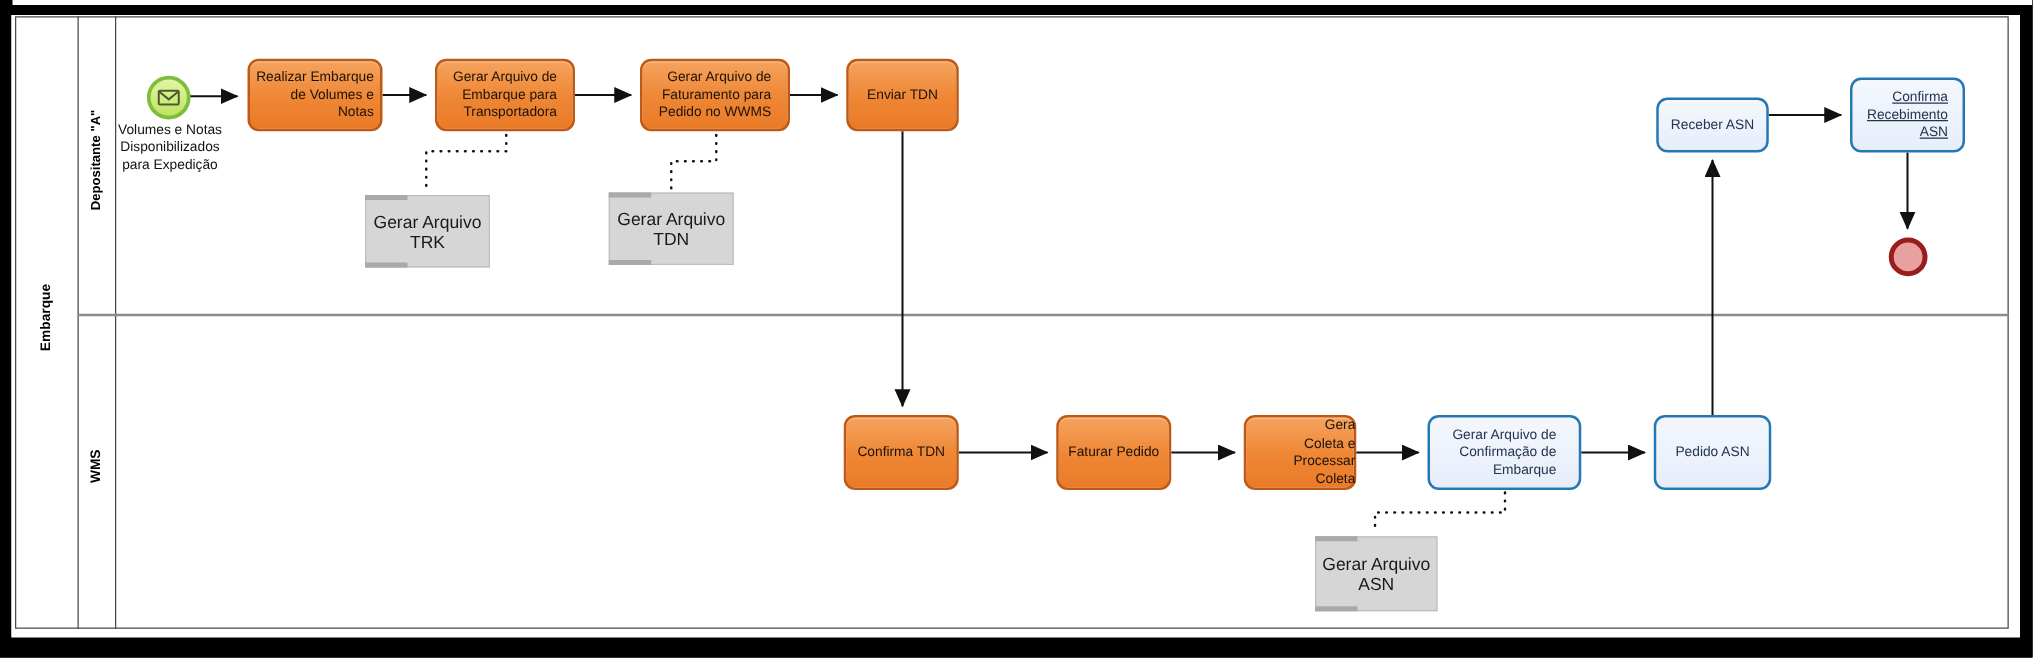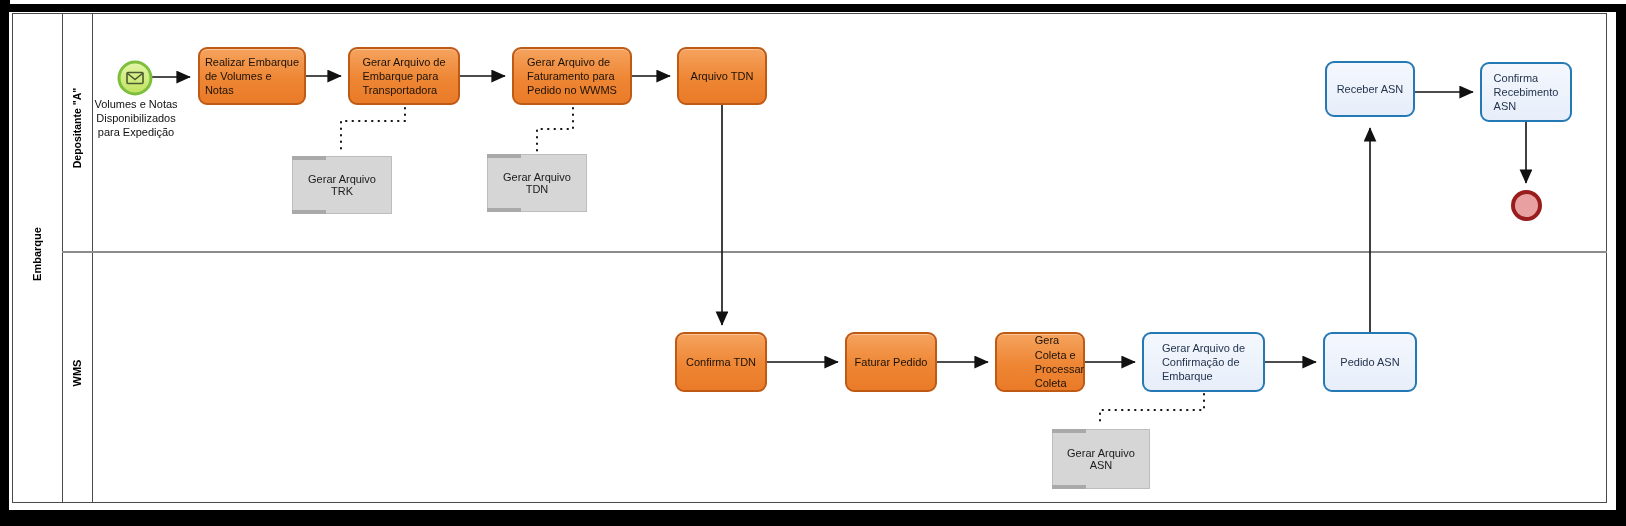--- a/index.html
+++ b/index.html
@@ -11,36 +11,36 @@
   .top-sliver{position:absolute;left:10px;top:0;width:1616px;height:4px;background:#fff;}
   .pool-border{position:absolute;left:12px;top:13px;width:1595px;height:490px;border:1px solid #4a4a4a;box-sizing:border-box;}
   .vline{position:absolute;top:13px;width:1px;height:490px;background:#4a4a4a;}
   .lane-divider{position:absolute;left:62px;top:251px;width:1545px;height:2px;background:#8c8c8c;}
   .rot-label{
     position:absolute;text-align:center;font-weight:bold;color:#000;font-size:11px;
     transform:rotate(-90deg);white-space:nowrap;z-index:2;
   }
   .task{
     position:absolute;display:flex;align-items:center;justify-content:center;
-    text-align:left;white-space:pre-line;border-radius:9px;font-size:11px;line-height:1.3;
+    text-align:right;white-space:pre-line;border-radius:9px;font-size:11px;line-height:1.3;
     z-index:3;box-sizing:border-box;padding:2px;
   }
   .orange{
     background:linear-gradient(180deg,#F5A35E 0%,#EE8634 55%,#EA7B28 100%);
     border:2px solid #BF5A15;color:#1c1208;
     box-shadow:inset 0 1px 0 rgba(255,255,255,.35);
   }
   .blue{
     background:linear-gradient(180deg,#F4F7FD 0%,#E7EEFA 100%);
     border:2px solid #2478B4;color:#23344e;
   }
   .data-box{
     position:absolute;background:#D6D6D6;border:1px solid #bdbdbd;
     display:flex;align-items:center;justify-content:center;text-align:center;
-    white-space:pre-line;font-size:11px;color:#1a1a1a;z-index:3;box-sizing:border-box;
+    white-space:pre-line;font-size:14px;color:#1a1a1a;z-index:3;box-sizing:border-box;
   }
   .data-box::before{
     content:"";position:absolute;left:-1px;top:-1px;width:34px;height:4px;background:#a9a9a9;
   }
   .data-box::after{
     content:"";position:absolute;left:-1px;bottom:-1px;width:34px;height:4px;background:#a9a9a9;
   }
   .evt{position:absolute;z-index:3;}
   .start-label{
     position:absolute;left:88px;top:98px;width:96px;text-align:center;
@@ -110,23 +110,23 @@
 
   <div class="task orange" style="left:198px;top:47px;width:108px;height:58px;">Realizar Embarque
 de Volumes e
 Notas</div>
   <div class="task orange" style="left:348px;top:47px;width:112px;height:58px;">Gerar Arquivo de
 Embarque para
 Transportadora</div>
   <div class="task orange" style="left:512px;top:47px;width:120px;height:58px;">Gerar Arquivo de
 Faturamento para
 Pedido no WWMS</div>
-  <div class="task orange" style="left:677px;top:47px;width:90px;height:58px;">Arquivo TDN</div>
-  <div class="task blue" style="left:1325px;top:61px;width:90px;height:56px;">Receber ASN</div>
-  <div class="task blue" style="left:1480px;top:62px;width:92px;height:60px;">Confirma
+  <div class="task orange" style="left:677px;top:47px;width:90px;height:58px;">Enviar TDN</div>
+  <div class="task blue" style="left:1325px;top:78px;width:90px;height:44px;">Receber ASN</div>
+  <div class="task blue" style="left:1480px;top:62px;width:92px;height:60px;text-decoration:underline;">Confirma
 Recebimento
 ASN</div>
 
   <svg class="evt" style="left:1508px;top:187px;" width="37" height="37">
     <circle cx="18.5" cy="18.5" r="13.5" fill="#E9A0A0" stroke="#9A1D1D" stroke-width="4"></circle>
   </svg>
 
   <div class="task orange" style="left:675px;top:332px;width:92px;height:60px;">Confirma TDN</div>
   <div class="task orange" style="left:845px;top:332px;width:92px;height:60px;">Faturar Pedido</div>
   <div class="task orange" style="left:995px;top:332px;width:90px;height:60px;padding-left:41px;">Gera Coleta e

